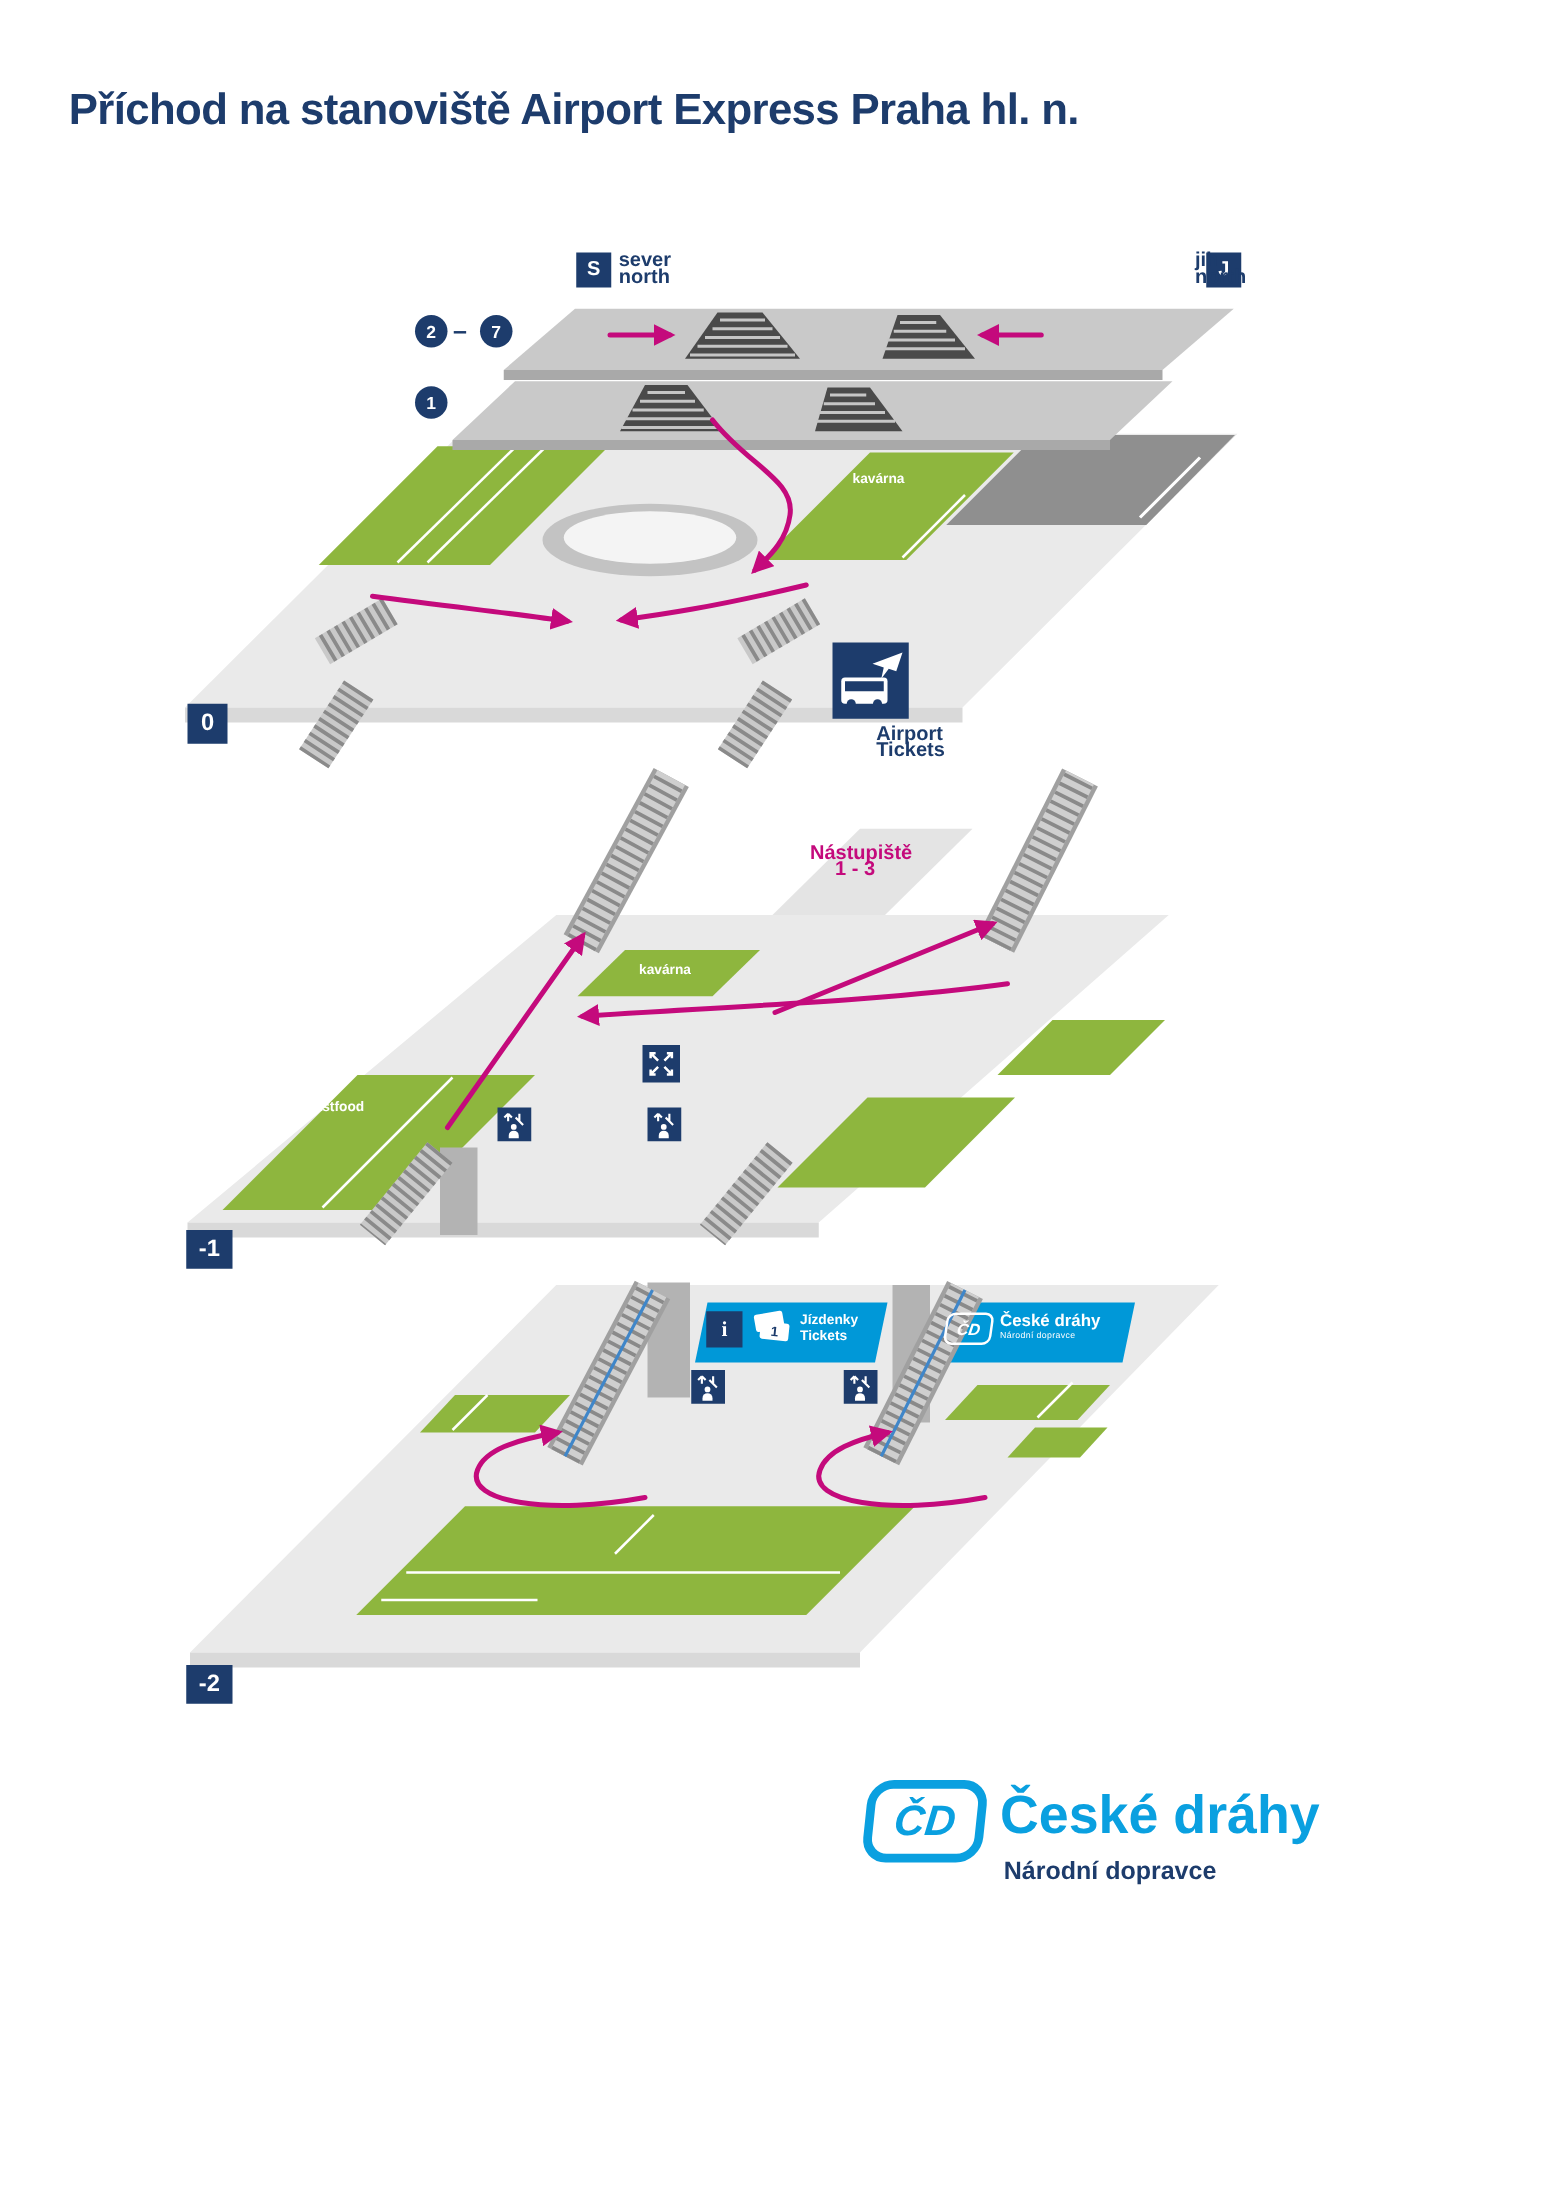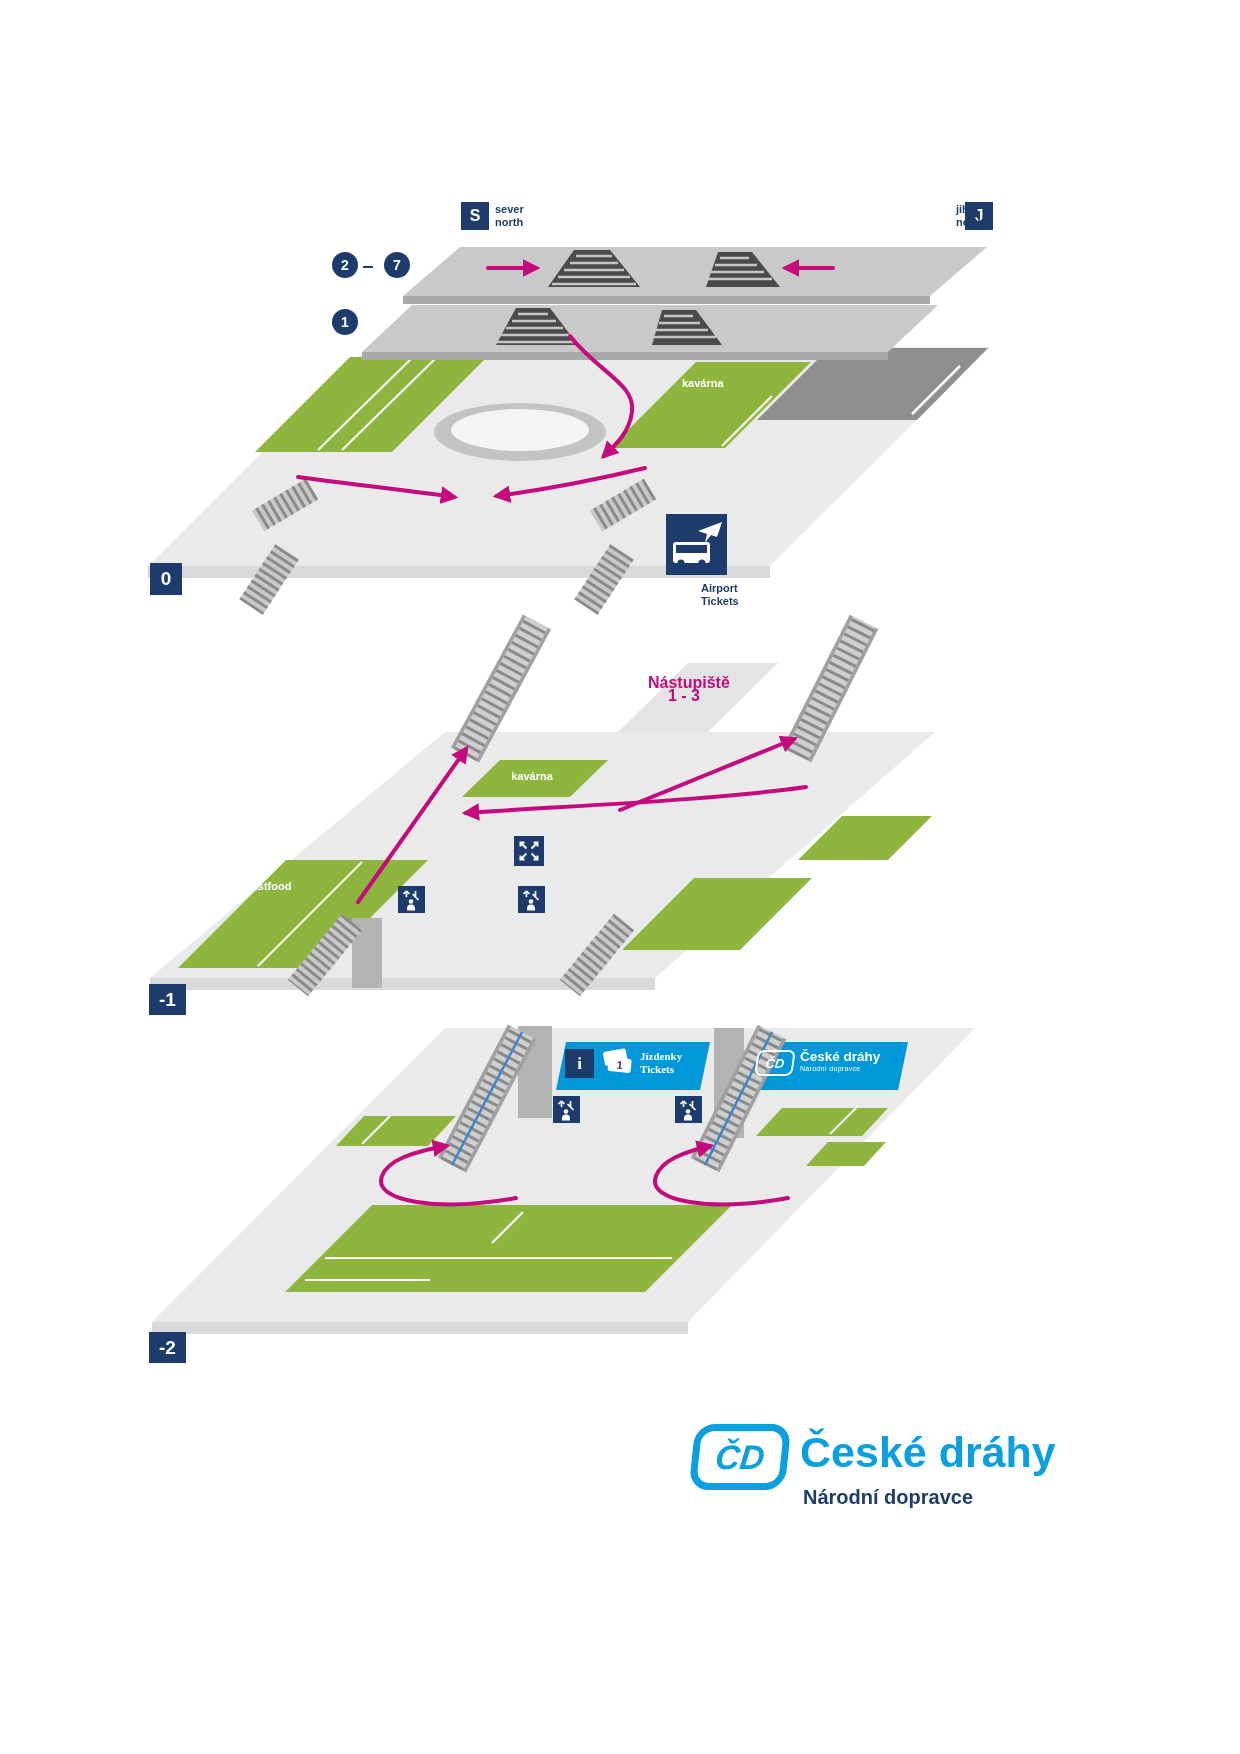--- a/index.html
+++ b/index.html
@@ -8,21 +8,21 @@
   .art{position:absolute;left:0;top:0;z-index:1;}
   .b{position:absolute;z-index:2;}
   .title{font-size:35px;font-weight:bold;color:#1d3c6c;letter-spacing:-0.5px;white-space:nowrap;}
   .dir-badge{width:28px;height:28px;background:#1d3c6c;color:#fff;font-weight:bold;font-size:16px;
              display:flex;align-items:center;justify-content:center;}
   .num-badge{width:26px;height:26px;border-radius:50%;background:#1d3c6c;color:#fff;font-weight:bold;
              font-size:14px;display:flex;align-items:center;justify-content:center;}
   .lvl-badge{background:#1d3c6c;color:#fff;font-weight:bold;font-size:19px;
              display:flex;align-items:center;justify-content:center;}
   .dash{color:#1d3c6c;font-weight:bold;font-size:20px;line-height:26px;text-align:center;width:20px;}
-  .nlabel{color:#1d3c6c;font-weight:bold;font-size:11px;line-height:12.5px;}
+  .nlabel{color:#1d3c6c;font-weight:bold;font-size:16px;line-height:12.5px;}
   .nlabel .en{font-weight:bold;}
   .wlabel{color:#ffffff;font-weight:bold;font-size:11px;line-height:13px;}
   .mlabel{color:#c40a7c;font-weight:bold;font-size:16px;line-height:13px;text-align:center;width:72px;}
   .icon-sq{background:#1d3c6c;display:flex;align-items:center;justify-content:center;}
   .info-glyph{color:#fff;font-weight:bold;font-size:17px;font-family:"Liberation Serif",serif;}
   .cd-logo-mini{width:34px;height:22px;border:2.5px solid #fff;border-radius:7px;transform:skewX(-8deg);
                 display:flex;align-items:center;justify-content:center;color:#fff;font-weight:bold;
                 font-style:italic;font-size:13px;}
   .banner-brand{color:#fff;font-weight:bold;font-size:13.5px;line-height:15px;}
   .banner-sub{color:#fff;font-size:7px;letter-spacing:.3px;margin-top:1px;}
@@ -215,20 +215,21 @@
         <line x1="705" y1="1165" x2="772" y2="1032" stroke="#8a8a8a" stroke-width="25" stroke-dasharray="3 5"></line>
         <line x1="705" y1="1165" x2="772" y2="1032" stroke="#3f86c9" stroke-width="2.5"></line>
       </g>
       <g fill="none" stroke="#c40a7c" stroke-width="4" stroke-linecap="round">
         <path d="M516,1198 C440,1212 372,1202 382,1176 C388,1160 412,1152 446,1146" marker-end="url(#ah)"></path>
         <path d="M788,1198 C712,1212 646,1202 656,1176 C662,1160 684,1152 710,1146" marker-end="url(#ah)"></path>
       </g>
     </g>
   </svg>
 
+  <div class="b title" style="left:55px;top:68px;">Příchod na stanoviště Airport Express Praha hl. n.</div>
 
   <div class="b dir-badge" style="left:461px;top:202px;">S</div>
   <div class="b nlabel" style="left:495px;top:203px;">
     <div>sever</div>
     <div class="en">north</div>
   </div>
 
   <div class="b dir-badge" style="left:965px;top:202px;">J</div>
   <div class="b nlabel" style="left:956px;top:203px;">
     <div>jih</div>
@@ -299,21 +300,21 @@
     <svg viewBox="0 0 34 32" width="34" height="32">
       <g transform="translate(4,4) rotate(-10 12 8)">
           <rect x="0" y="0" width="23" height="14" rx="2" fill="#ffffff"></rect>
         </g>
       <g transform="translate(8,12) rotate(6 12 8)">
         <rect x="0" y="0" width="23" height="14" rx="2" fill="#ffffff"></rect>
         <text x="11.5" y="11" font-size="11" font-weight="bold" fill="#1d3c6c" text-anchor="middle">1</text>
       </g>
     </svg>
   </div>
-  <div class="b wlabel" style="left:640px;top:1050px;font-family:Liberation Serif, serif;">
+  <div class="b wlabel" style="left:640px;top:1050px;">
     <div>Jízdenky</div>
     <div>Tickets</div>
   </div>
   <div class="b cd-logo-mini" style="left:756px;top:1050px;">
     <span>ČD</span>
   </div>
   <div class="b" style="left:800px;top:1049px;">
     <div class="banner-brand">České dráhy</div>
     <div class="banner-sub">Národní dopravce</div>
   </div>

